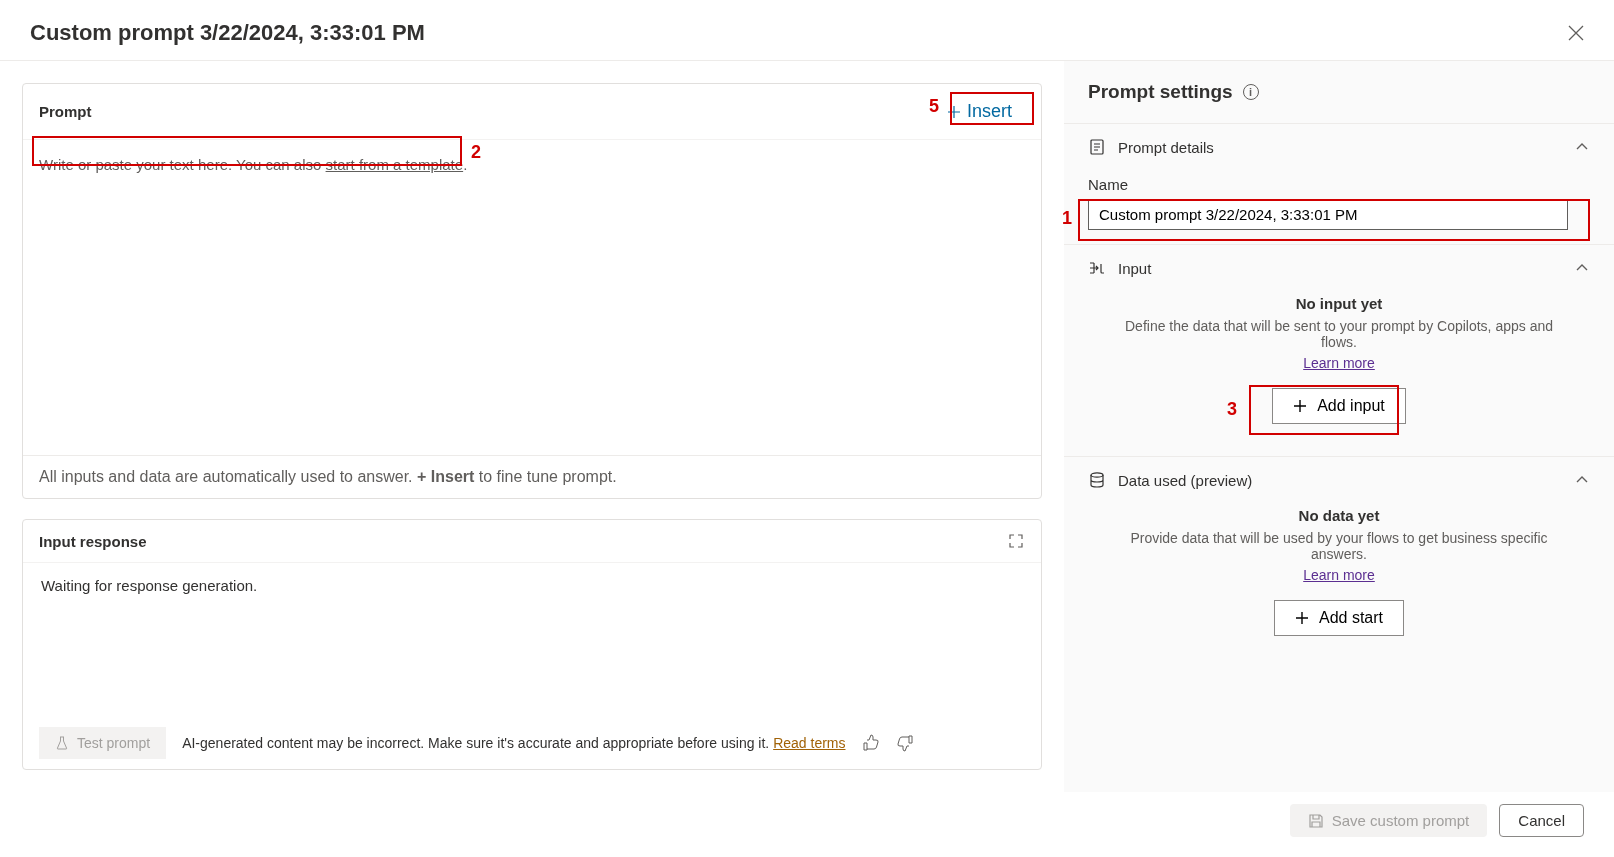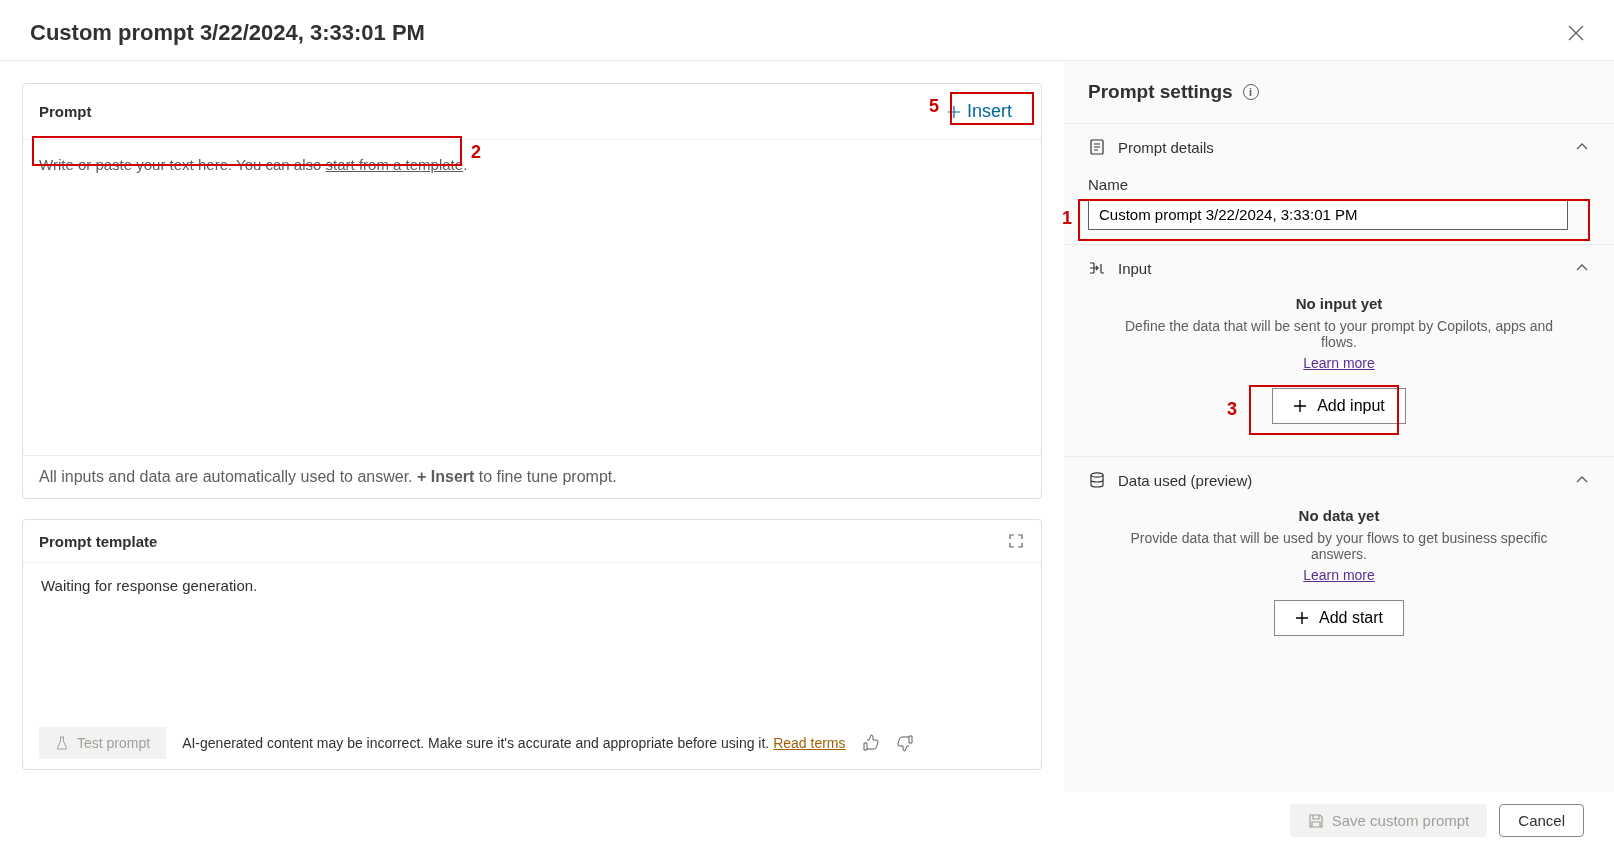--- a/index.html
+++ b/index.html
@@ -85,21 +85,21 @@
         </div>
 
         <div class="red-box" style="left:927px; top:8px; width:84px; height:33px;"></div>
         <div class="red-num" style="left:906px; top:12px;">5</div>
         <div class="red-box" style="left:9px; top:52px; width:430px; height:30px;"></div>
         <div class="red-num" style="left:448px; top:58px;">2</div>
       </div>
 
       <div class="card response-card">
         <div class="card-hdr">
-          <div class="card-title">Prompt template</div>
+          <div class="card-title">Input response</div>
           <svg class="expand-icon" viewBox="0 0 18 18">
             <path d="M3 7 V3 H7 M11 3 H15 V7 M15 11 V15 H11 M7 15 H3 V11" stroke="currentColor" stroke-width="1.2" fill="none"></path>
           </svg>
         </div>
         <div class="response-body">Waiting for response generation.</div>
         <div class="footer-row">
           <button class="test-btn">
             <svg width="14" height="14" viewBox="0 0 14 14">
                 <path d="M5 1 H9 M5.5 1 V5 L2.5 12 Q2 13 3 13 H11 Q12 13 11.5 12 L8.5 5 V1" stroke="currentColor" stroke-width="1" fill="none"></path>
               </svg>

